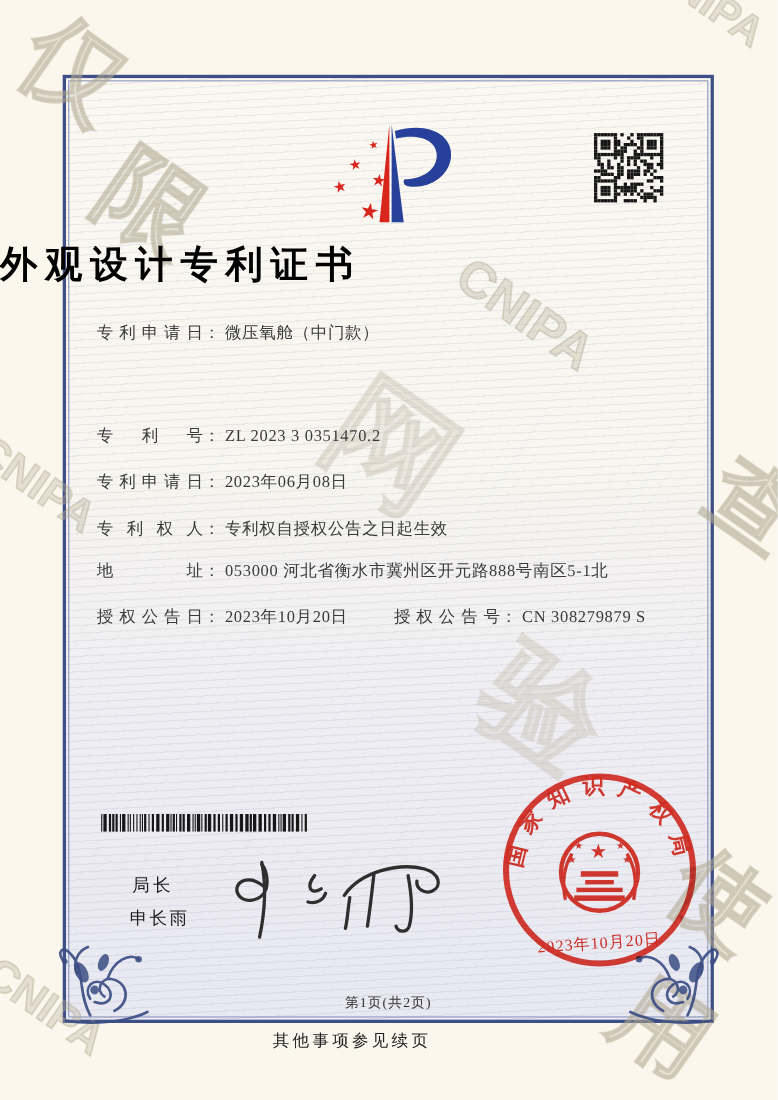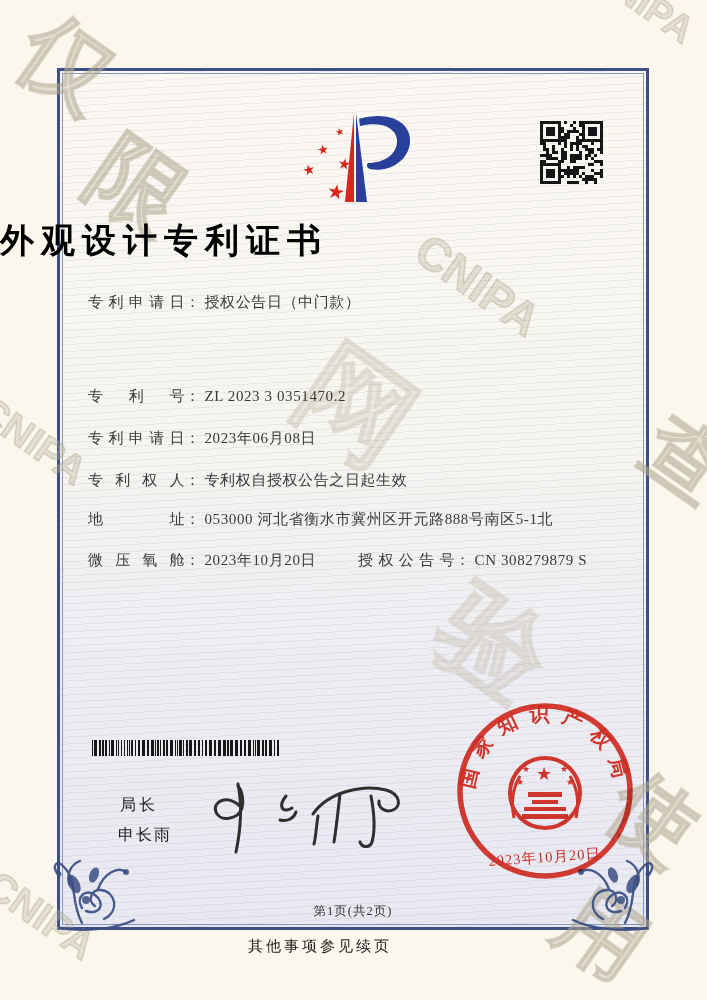--- a/index.html
+++ b/index.html
@@ -574,36 +574,36 @@
         <i></i>
         <i></i>
         <i class="d"></i>
         <i></i>
         <i></i>
       </div>
 
     <div class="abs title">外观设计专利证书</div>
 
     <div class="abs frow" style="top:293px">
-      <span class="flabel">专利申请日</span><span class="colon">：</span><span class="fval">授权公告日（中门款）</span>
+      <span class="flabel">专利申请日</span><span class="colon">：</span><span class="fval">微压氧舱（中门款）</span>
     </div>
     <div class="abs frow" style="top:387px">
       <span class="flabel">专利号</span><span class="colon">：</span><span class="fval">ZL 2023 3 0351470.2</span>
     </div>
     <div class="abs frow" style="top:429px">
       <span class="flabel">专利申请日</span><span class="colon">：</span><span class="fval">2023年06月08日</span>
     </div>
     <div class="abs frow" style="top:471px">
       <span class="flabel">专利权人</span><span class="colon">：</span><span class="fval">专利权自授权公告之日起生效</span>
     </div>
     <div class="abs frow" style="top:510px">
       <span class="flabel">地址</span><span class="colon">：</span><span class="fval">053000 河北省衡水市冀州区开元路888号南区5-1北</span>
     </div>
     <div class="abs frow" style="top:551px">
-      <span class="flabel">微压氧舱</span><span class="colon">：</span><span class="fval">2023年10月20日</span><span class="flabel fpair2">授权公告号</span><span class="colon">：</span><span class="fval">CN 308279879 S</span>
+      <span class="flabel">授权公告日</span><span class="colon">：</span><span class="fval">2023年10月20日</span><span class="flabel fpair2">授权公告号</span><span class="colon">：</span><span class="fval">CN 308279879 S</span>
     </div>
 
 
     <div class="abs barcode" id="barBox">
         <i style="width: 1px; margin-right: 1px;"></i>
         <i style="width: 3px; margin-right: 2px;"></i>
         <i style="width: 2px; margin-right: 1px;"></i>
         <i style="width: 2px; margin-right: 1px;"></i>
         <i style="width: 2px; margin-right: 2px;"></i>
         <i style="width: 1px; margin-right: 1px;"></i>

